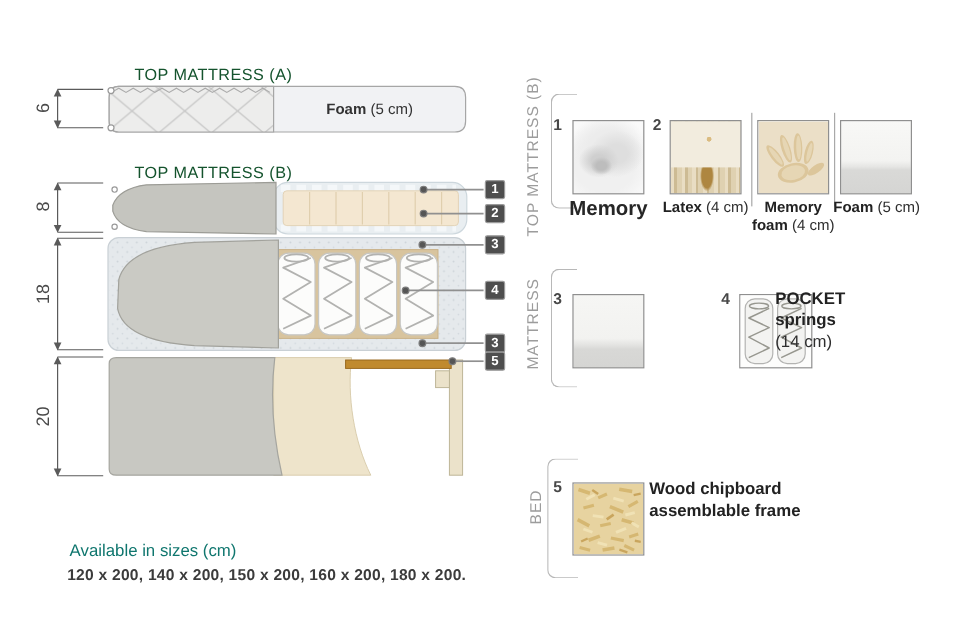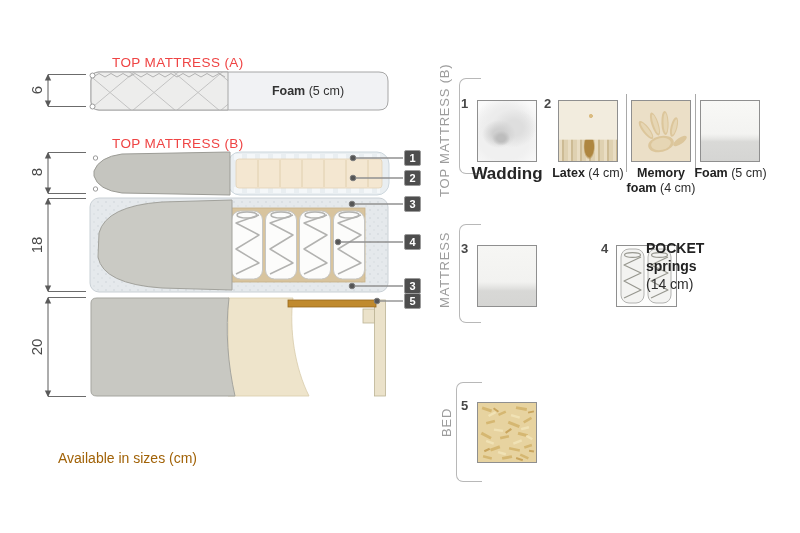--- a/index.html
+++ b/index.html
@@ -1,35 +1,35 @@
 <!DOCTYPE html>
 <html><head>
 <meta charset="utf-8">
 <style>
   html,body{margin:0;padding:0;background:#fff;}
   .canvas{position:relative;width:800px;height:533px;background:#ffffff;overflow:hidden;
           font-family:"Liberation Sans",sans-serif;color:#2e2e2e;}
   .abs{position:absolute;}
-  .title{font-size:13.5px;color:#ef4444;letter-spacing:0.4px;white-space:nowrap;}
+  .title{font-size:13.5px;color:#14532d;letter-spacing:0.4px;white-space:nowrap;}
   .dim{font-size:15px;color:#4a4a4a;text-align:center;transform:rotate(-90deg);}
   .foamlab{font-size:12.5px;color:#333;text-align:center;white-space:nowrap;}
   .foamlab b{font-weight:bold;}
   .badge{width:17px;height:16px;box-sizing:border-box;background:#4e4e4e;border:1px solid #9b9b9b;
          border-radius:2px;color:#fff;font-size:11px;font-weight:bold;text-align:center;line-height:14px;}
   .vtext{writing-mode:vertical-rl;transform:rotate(180deg);color:#9c9c9c;font-size:13px;
          letter-spacing:0.8px;display:flex;align-items:center;justify-content:center;white-space:nowrap;}
   .bracket{border:1px solid #b8b8b8;border-right:none;border-radius:7px 0 0 7px;box-sizing:border-box;}
   .num{font-size:13px;font-weight:bold;color:#474747;}
   .imgbox{border:1px solid #8f8f8f;box-sizing:border-box;overflow:hidden;}
   .cap{text-align:center;font-size:12.5px;color:#2e2e2e;line-height:15px;}
   .cap b,.capL b{font-weight:bold;color:#222;}
   .capL{text-align:left;font-size:14px;line-height:18px;color:#2e2e2e;}
   .capbig{text-align:center;font-size:17px;font-weight:bold;color:#262626;}
   .divider{width:1px;background:#a9a9a9;}
-  .avail{font-size:14px;color:#a16207;}
+  .avail{font-size:14px;color:#0f766e;}
   .sizes{font-size:13px;font-weight:bold;color:#3b3b3b;letter-spacing:0.2px;}
   .wadding-photo{background:
      radial-gradient(12px 10px at 40% 62%,#bdbdbd 0 35%,rgba(189,189,189,0) 75%),
      radial-gradient(24px 20px at 36% 55%,#cfcfcf 0 25%,rgba(207,207,207,0) 70%),
      radial-gradient(30px 26px at 62% 45%,#dedede 0 30%,rgba(222,222,222,0) 75%),
      radial-gradient(40px 34px at 50% 35%,#ececec 0 40%,rgba(236,236,236,0) 80%),
      radial-gradient(50px 44px at 45% 62%,#f0f0f0 0 50%,rgba(241,241,241,0) 85%),
      #fafafa;}
   .latex-photo{background:
      radial-gradient(3px 3px at 55% 25%,rgba(217,185,124,.95) 0 60%,rgba(217,185,124,0) 75%),
@@ -177,21 +177,21 @@
   <div class="abs badge" style="left:404px;top:196px;">3</div>
   <div class="abs badge" style="left:404px;top:234px;">4</div>
   <div class="abs badge" style="left:404px;top:278px;">3</div>
   <div class="abs badge" style="left:404px;top:293px;">5</div>
 
   <div class="abs vtext" style="left:436px;top:66px;width:16px;height:128px;">TOP MATTRESS (B)</div>
   <div class="abs bracket" style="left:459px;top:78px;width:22px;height:96px;"></div>
 
   <div class="abs num" style="left:461px;top:96px;">1</div>
   <div class="abs imgbox wadding-photo" style="left:477px;top:100px;width:60px;height:62px;"></div>
-  <div class="abs capbig" style="left:453px;top:164px;width:108px;">Wadding</div>
+  <div class="abs capbig" style="left:453px;top:164px;width:108px;">Memory</div>
 
   <div class="abs num" style="left:544px;top:96px;">2</div>
   <div class="abs imgbox latex-photo" style="left:558px;top:100px;width:60px;height:62px;"></div>
   <div class="abs cap" style="left:543px;top:166px;width:90px;">
     <b>Latex</b> <span>(4 cm)</span>
   </div>
 
   <div class="abs divider" style="left:626px;top:94px;height:78px;"></div>
 
   <div class="abs imgbox" style="left:631px;top:100px;width:60px;height:62px;">
@@ -288,16 +288,20 @@
       <g fill="#c29a4d" opacity="0.8">
         <rect x="15" y="6" width="6" height="2" transform="rotate(35 18 7)"></rect>
         <rect x="27" y="27" width="7" height="2.2" transform="rotate(-35 30 28)"></rect>
         <rect x="50" y="8" width="6" height="2" transform="rotate(-12 53 9)"></rect>
         <rect x="6" y="46" width="6" height="2" transform="rotate(-25 9 47)"></rect>
         <rect x="38" y="55" width="7" height="2" transform="rotate(18 41 56)"></rect>
         <rect x="51" y="47" width="5" height="2" transform="rotate(10 53 48)"></rect>
       </g>
     </svg>
   </div>
+  <div class="abs capL" style="left:541px;top:398px;width:150px;">
+    <b>Wood chipboard assemblable frame</b><span></span>
+  </div>
 
   <div class="abs avail" style="left:58px;top:450px;">Available in sizes (cm)</div>
+  <div class="abs sizes" style="left:56px;top:471px;">120 x 200, 140 x 200, 150 x 200, 160 x 200, 180 x 200.</div>
 
 </div>
 
 </body></html>

